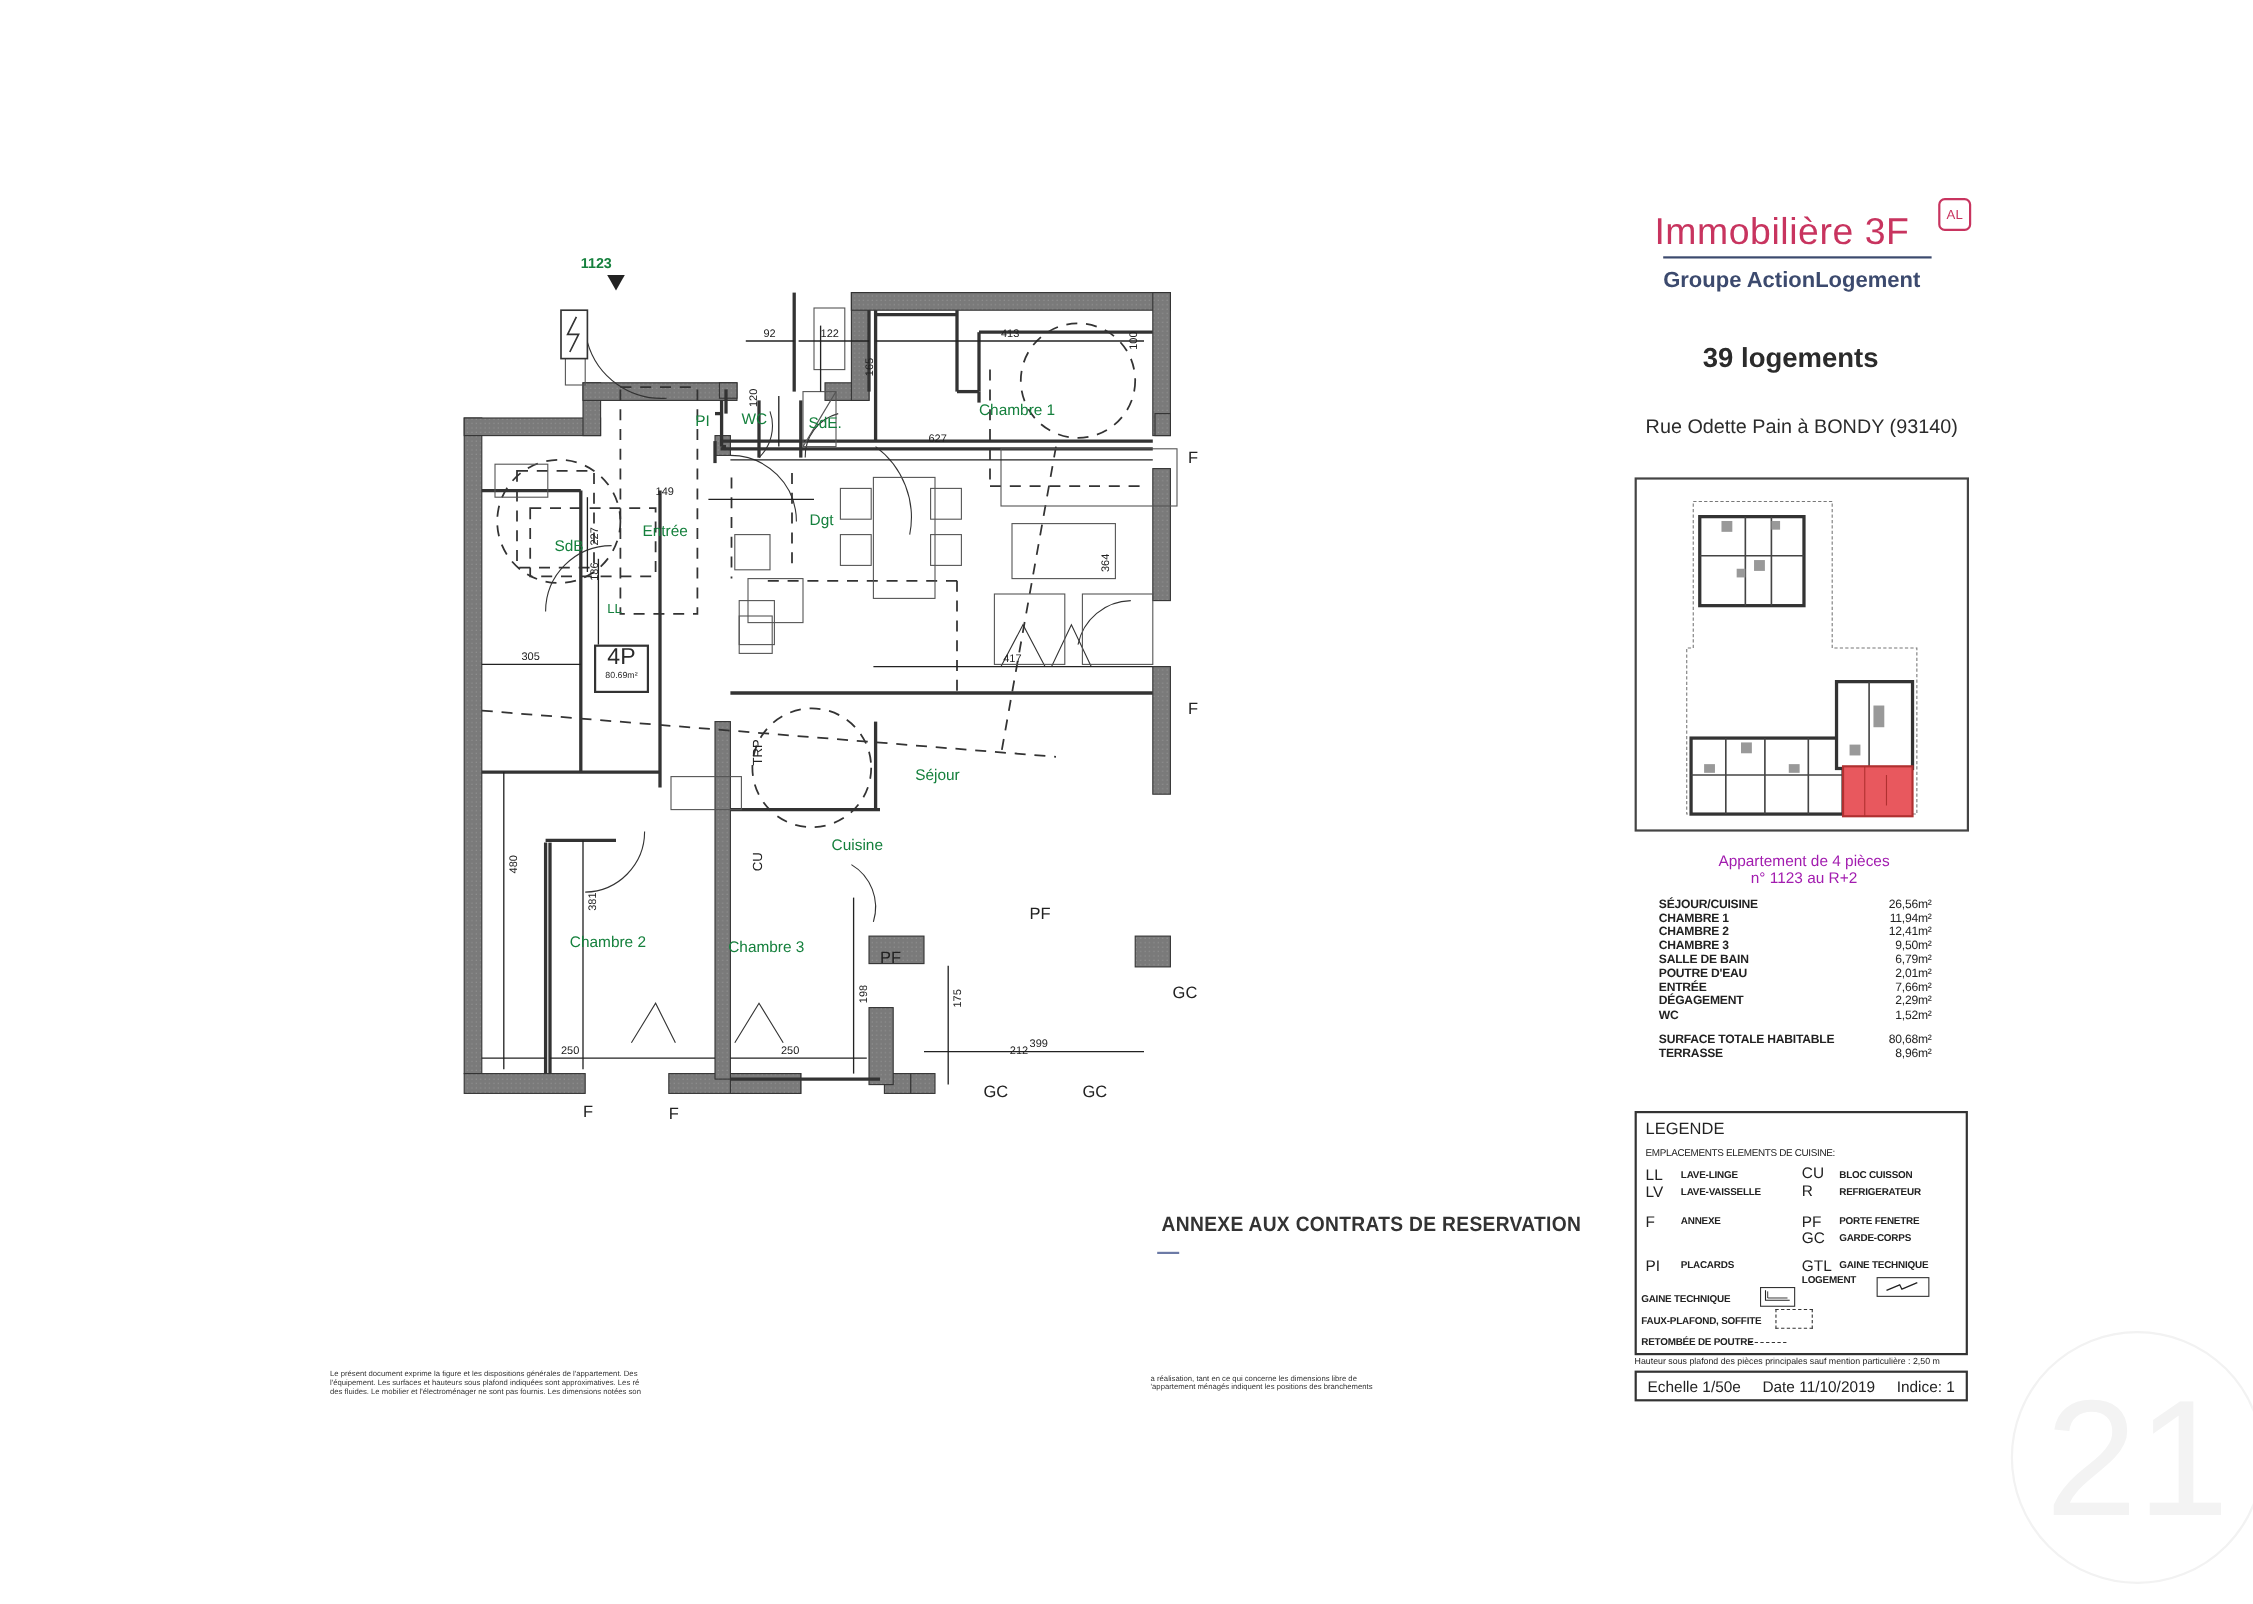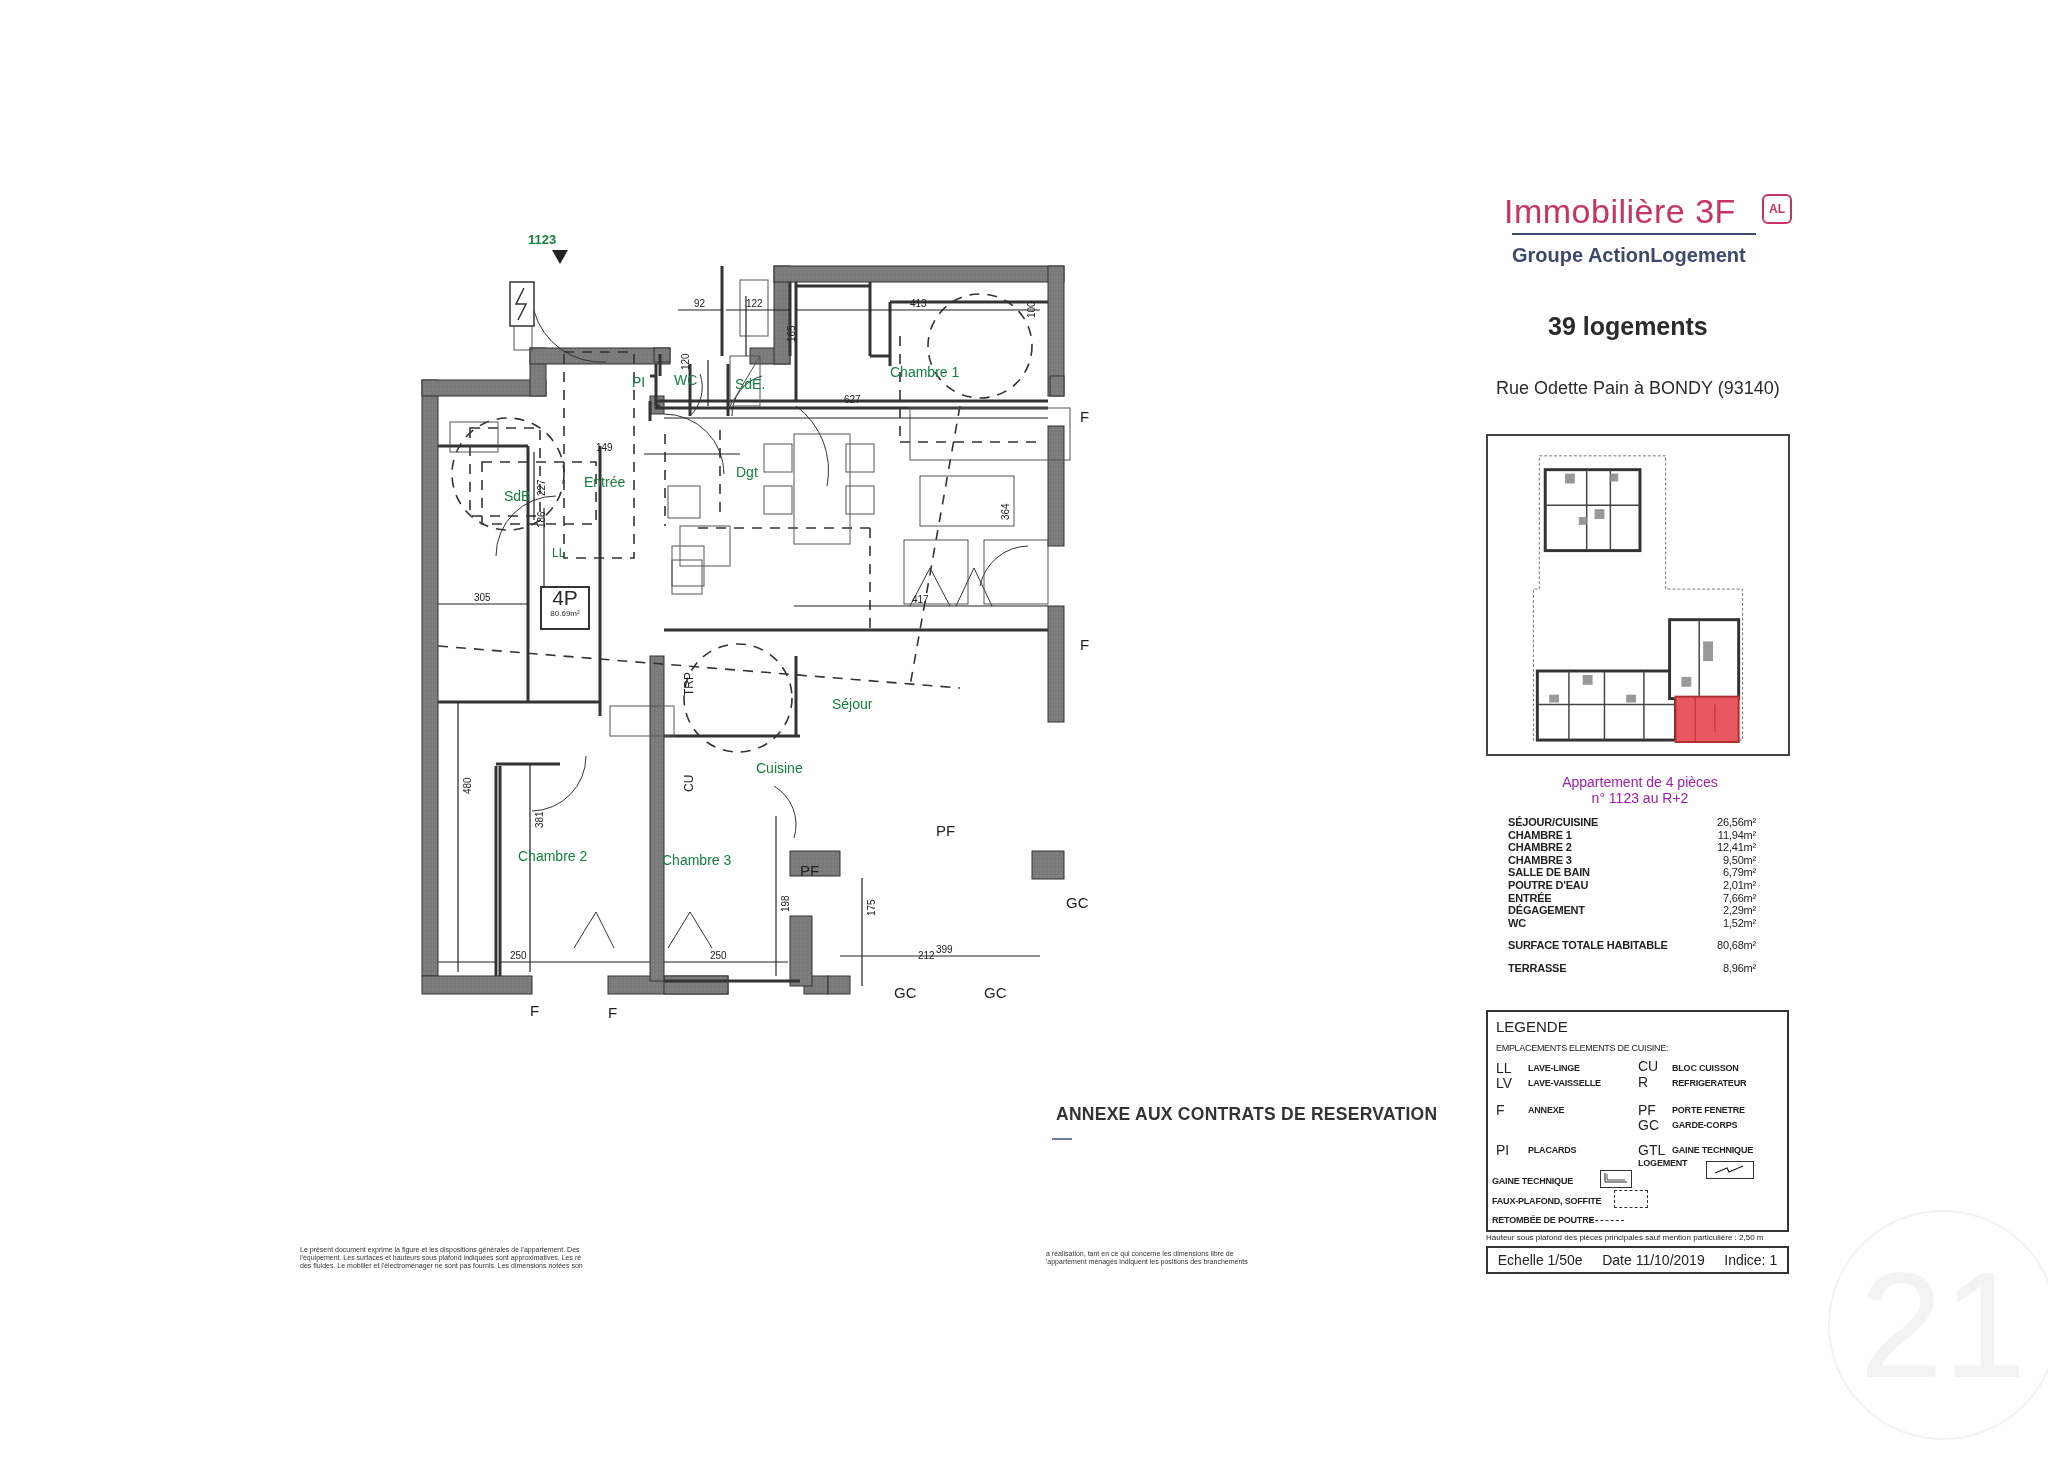--- a/index.html
+++ b/index.html
@@ -3,37 +3,37 @@
 <meta charset="utf-8">
 <style>
   * { box-sizing: border-box; margin: 0; padding: 0; }
   html, body { width: 2048px; height: 1458px; background: #ffffff; overflow: hidden; }
   body { position: relative; font-family: "Liberation Sans", sans-serif; color: #2a2a2a; }
 
   .abs { position: absolute; }
 
   
   .brand-name { left: 1504px; top: 192px; font-size: 34px; color: #c8345f; letter-spacing: 0.5px; font-weight: 500; white-space: nowrap; }
-  .brand-al { left: 1762px; top: 194px; width: 30px; height: 30px; border: 2px solid #c8345f; border-radius: 6px; font-size: 12px; font-weight: bold; color: #c8345f; text-align: center; line-height: 26px; }
+  .brand-al { left: 1762px; top: 180px; width: 30px; height: 30px; border: 2px solid #c8345f; border-radius: 6px; font-size: 12px; font-weight: normal; color: #c8345f; text-align: center; line-height: 26px; }
   .brand-rule { left: 1512px; top: 233px; width: 244px; height: 2px; background: #3c4a6e; }
   .brand-group { left: 1512px; top: 244px; font-size: 20px; color: #3c4a6e; font-weight: bold; white-space: nowrap; }
   .proj-title { left: 1548px; top: 312px; font-size: 25px; font-weight: bold; color: #2b2b2b; white-space: nowrap; }
   .proj-address { left: 1496px; top: 378px; font-size: 18px; color: #2b2b2b; white-space: nowrap; }
 
   
   .site-plan { left: 1486px; top: 434px; width: 304px; height: 322px; border: 2px solid #444; }
   .site-plan svg { width: 100%; height: 100%; display: block; }
 
   
   .apt-heading { left: 1490px; top: 774px; width: 300px; text-align: center; font-size: 14px; line-height: 16px; color: #a21caf; }
   .surf-table { left: 1508px; top: 816px; width: 248px; font-size: 11px; color: #222; }
   .surf-row { display: flex; justify-content: space-between; line-height: 12.6px; font-weight: bold; letter-spacing: -0.2px; }
   .surf-row .v { font-weight: normal; }
   .surf-total { margin-top: 10px; }
-  .surf-terrasse { margin-top: 10px; }
+  .surf-terrasse { }
 
   
   .legend { left: 1486px; top: 1010px; width: 303px; height: 222px; border: 2px solid #333; padding: 6px 8px; font-size: 9px; color: #222; }
   .legend-title { font-size: 15px; font-weight: normal; margin-bottom: 8px; }
   .legend-sub { font-size: 9px; font-weight: normal; letter-spacing: -0.3px; }
   .lg { position: absolute; font-size: 9px; font-weight: bold; letter-spacing: -0.2px; white-space: nowrap; }
   .lg-code { position: absolute; font-size: 14px; font-weight: normal; }
   .note-height { left: 1486px; top: 1233px; width: 310px; font-size: 8px; white-space: nowrap; color: #222; }
   .scale-box { left: 1486px; top: 1246px; width: 303px; height: 28px; border: 2px solid #333; display: flex; justify-content: space-around; align-items: center; font-size: 14px; color: #222; }
 

